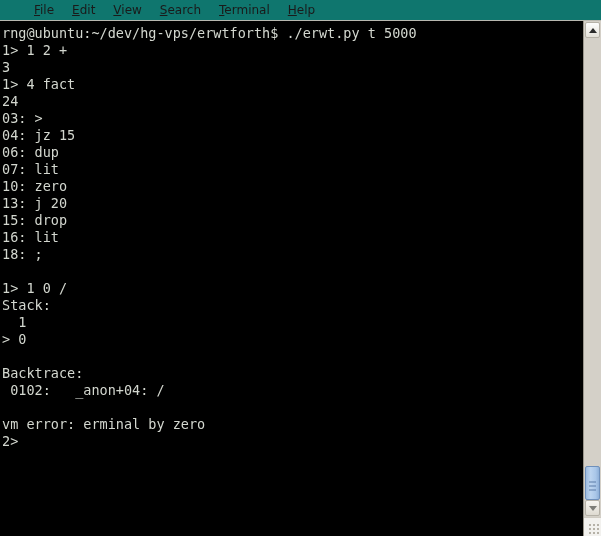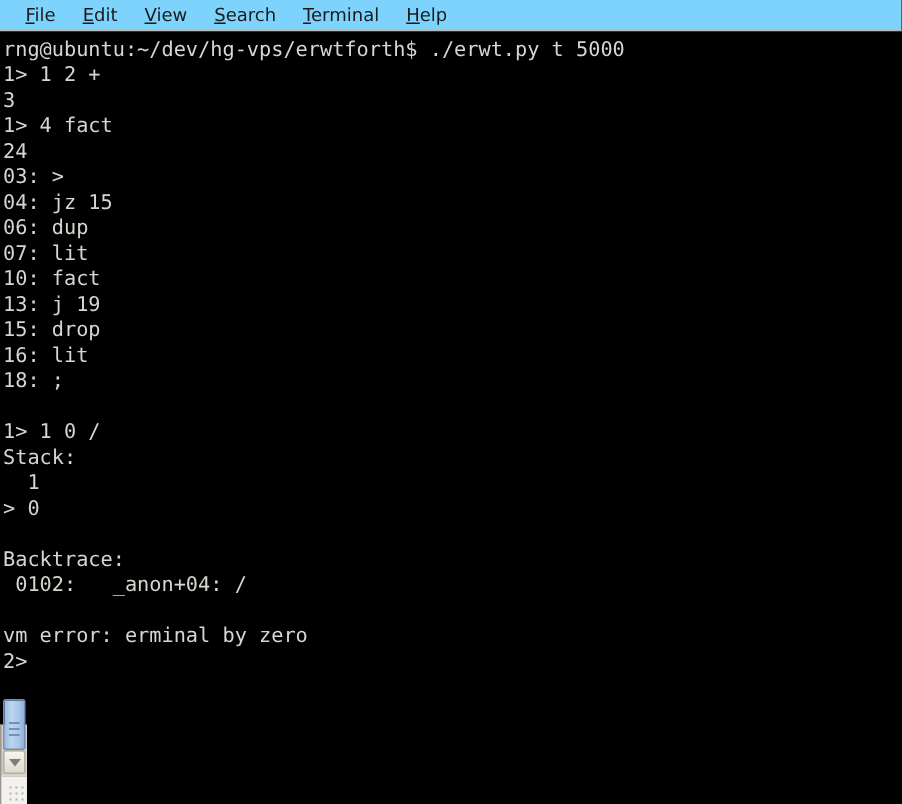--- a/index.html
+++ b/index.html
@@ -19,45 +19,45 @@
     height: 536px;
     background: #000000;
     display: flex;
     flex-direction: column;
   }
 
   
   .menubar {
     height: 21px;
     min-height: 21px;
-    background: #7dd3fc;
+    background: #0f766e;
     border-bottom: 1px solid #b8b8b0;
     display: flex;
     align-items: center;
-    padding-left: 8px;
+    padding-left: 25px;
     box-sizing: border-box;
     font-family: "DejaVu Sans", sans-serif;
   }
   .menu-item {
     font-size: 12px;
     color: #1a1a1a;
     padding: 0 9px;
     line-height: 20px;
     white-space: pre;
     cursor: default;
   }
   .menu-item .mn {
     text-decoration: underline;
   }
 
   
   .term-wrap {
     flex: 1;
     display: flex;
-    flex-direction: column;
+    flex-direction: row;
     background: #000000;
     overflow: hidden;
     position: relative;
   }
   .screen {
     flex: 1;
     background: #000000;
     padding: 4px 0 0 2px;
     box-sizing: border-box;
     overflow: hidden;
@@ -191,22 +191,22 @@
     <div class="screen" id="screen">
         <div class="line">rng@ubuntu:~/dev/hg-vps/erwtforth$ ./erwt.py t 5000</div>
         <div class="line">1&gt; 1 2 +</div>
         <div class="line">3</div>
         <div class="line">1&gt; 4 fact</div>
         <div class="line">24</div>
         <div class="line">03: &gt;</div>
         <div class="line">04: jz 15</div>
         <div class="line">06: dup</div>
         <div class="line">07: lit</div>
-        <div class="line">10: fact</div>
-        <div class="line">13: j 19</div>
+        <div class="line">10: zero</div>
+        <div class="line">13: j 20</div>
         <div class="line">15: drop</div>
         <div class="line">16: lit</div>
         <div class="line">18: ;</div>
         <div class="line"></div>
         <div class="line">1&gt; 1 0 /</div>
         <div class="line">Stack:</div>
         <div class="line">  1</div>
         <div class="line">&gt; 0</div>
         <div class="line"></div>
         <div class="line">Backtrace:</div>

